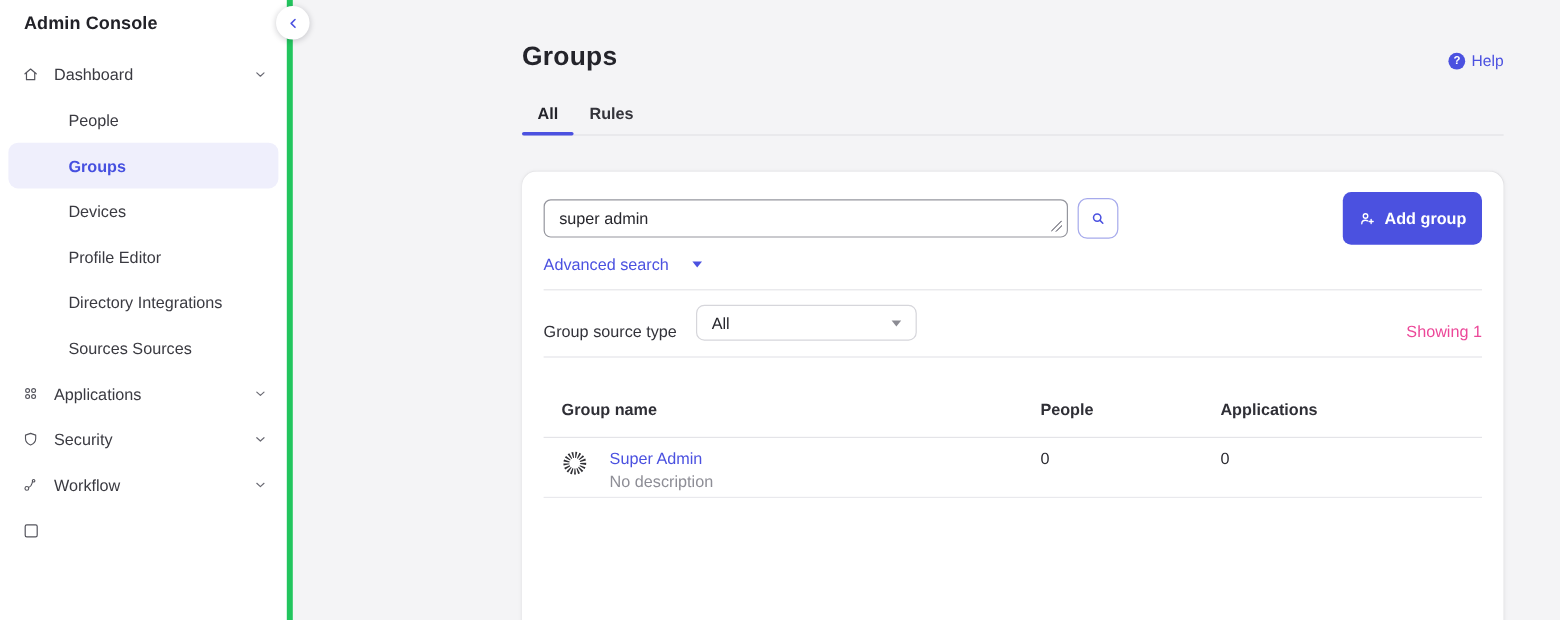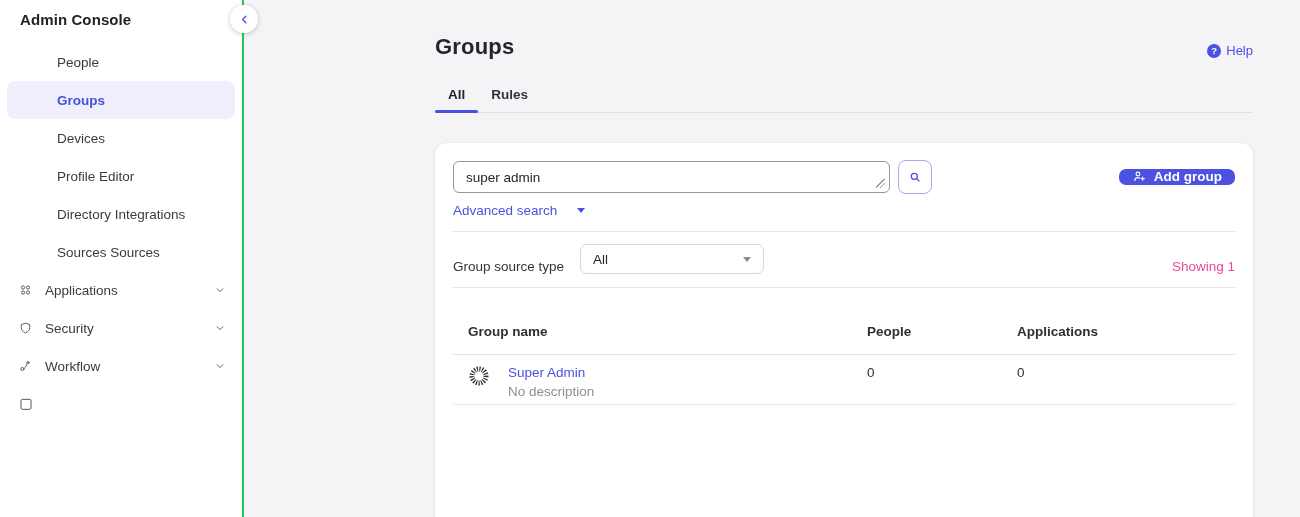--- a/index.html
+++ b/index.html
@@ -9,21 +9,21 @@
     background:#f4f4f6;
     font-family:"Liberation Sans", sans-serif;
     color:#2c2c33;
     font-size:13.5px;
   }
   svg { display:block; }
 
   
   .sidebar {
     position:absolute; left:0; top:0; width:244px; height:517px;
-    background:#ffffff; border-right:2px solid #22c55e; z-index:2;
+    background:#ffffff; border-right:5px solid #22c55e; z-index:2;
   }
   .app-title {
     padding:11px 0 0 20px; font-size:15px; font-weight:700; color:#222228;
     letter-spacing:.1px;
   }
   .collapse-btn {
     position:absolute; left:230px; top:5px; width:28px; height:28px;
     border-radius:50%; background:#fff; border:none; cursor:pointer;
     box-shadow:0 1px 5px rgba(20,20,30,.22);
     display:flex; align-items:center; justify-content:center; z-index:5;
@@ -94,24 +94,24 @@
     position:absolute; right:5px; bottom:5px; width:9px; height:9px; pointer-events:none;
     background:
       linear-gradient(135deg, transparent 0 44%, #9a9aa2 44% 52%, transparent 52% 68%, #9a9aa2 68% 76%, transparent 76%);
   }
   .search-btn {
     width:34px; height:34px; margin-left:8px; background:#fff;
     border:1px solid #a6aaec; border-radius:8px; cursor:pointer;
     display:flex; align-items:center; justify-content:center;
   }
   .add-btn {
-    margin-left:auto; height:16px; padding:0 13px; border:none; cursor:pointer;
+    margin-left:auto; height:44px; padding:0 13px; border:none; cursor:pointer;
     background:#4b51e0; color:#fff; border-radius:7px;
     font-size:13.5px; font-weight:600; font-family:"Liberation Sans", sans-serif;
-    display:flex; gap:7px;
+    display:flex; align-items:center; gap:7px;
   }
 
   .adv-link {
     margin-top:9px; display:inline-flex; align-items:center; gap:20px;
     color:#4b51e0; font-size:13.5px; cursor:pointer; text-decoration:none;
   }
   .caret-down {
     width:0; height:0; border-left:4px solid transparent; border-right:4px solid transparent;
     border-top:5px solid #4b51e0; display:inline-block;
   }
@@ -147,20 +147,34 @@
   .cell-val { line-height:16px; color:#2c2c33; }
   .rdiv { border:none; border-top:1px solid #e9e9ed; }
 </style>
 </head>
 <body>
 
 <aside class="sidebar">
   <div class="app-title">Admin Console</div>
 
   <nav class="nav">
+    <div class="nav-parent">
+      <span class="nav-ic">
+        <svg width="16" height="16" viewBox="0 0 24 24" fill="none" stroke="#54545c" stroke-width="1.6" stroke-linecap="round" stroke-linejoin="round">
+            <path d="M4.5 11.2 12 4.8l7.5 6.4"></path>
+            <path d="M6.5 10.2V19h11v-8.8"></path>
+          </svg>
+      </span>
+      <span class="nav-label">Dashboard</span>
+      <span class="chev">
+        <svg width="12" height="12" viewBox="0 0 24 24" fill="none" stroke="#6b6b74" stroke-width="2" stroke-linecap="round" stroke-linejoin="round">
+            <path d="M6 9.5l6 5.5 6-5.5"></path>
+          </svg>
+      </span>
+    </div>
 
 
     <div class="nav-child">
       <span>People</span>
     </div>
     <div class="nav-child selected">
       <span>Groups</span>
     </div>
     <div class="nav-child">
       <span>Devices</span>

